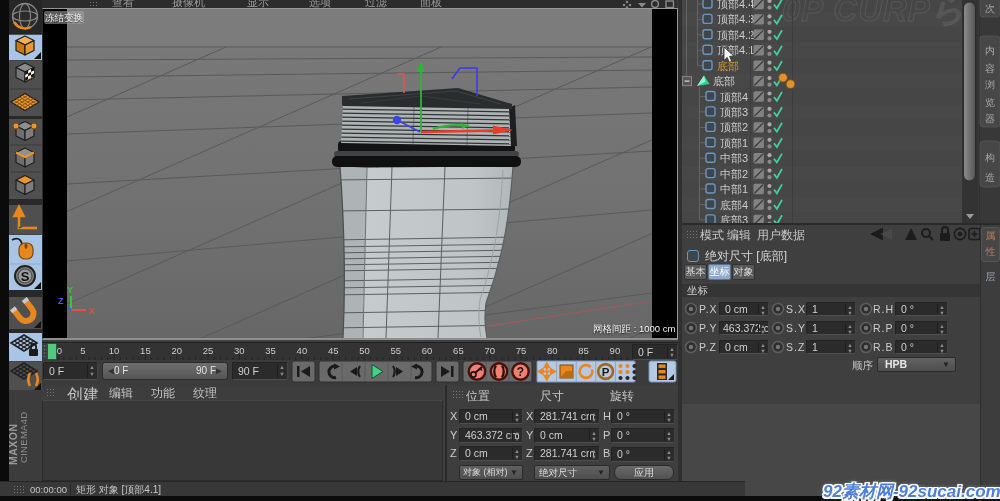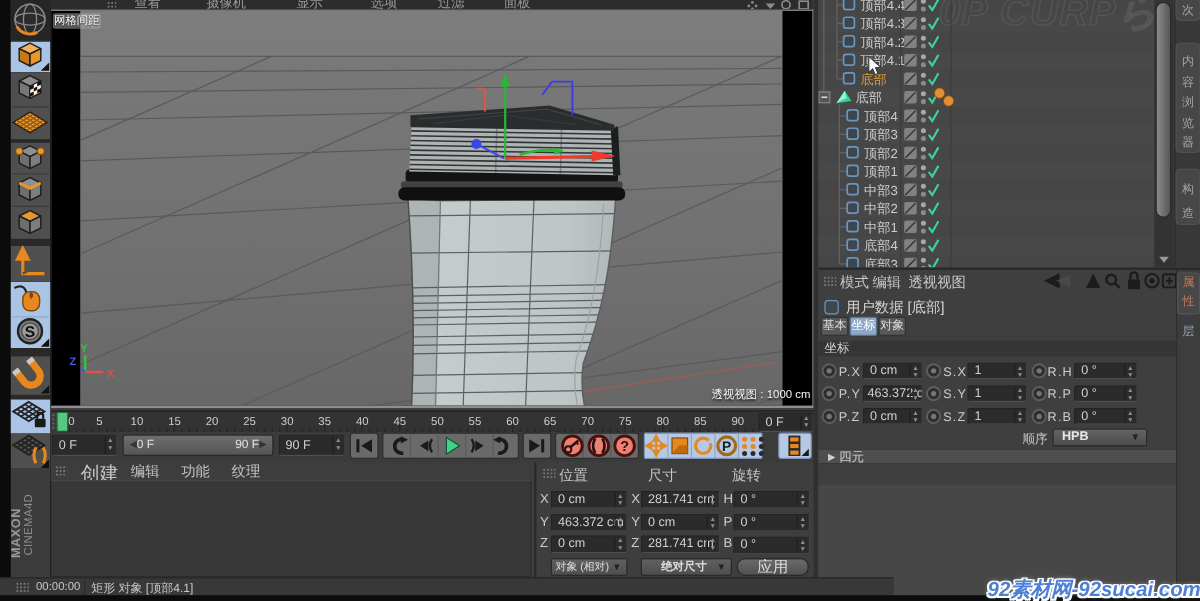--- a/index.html
+++ b/index.html
@@ -148,25 +148,25 @@
   <line x1="70" y1="310" x2="85" y2="310" stroke="#e0514a" stroke-width="2"></line>
   <line x1="70" y1="310" x2="67" y2="307" stroke="#4a55e0" stroke-width="2"></line>
   <text x="66" y="293" fill="#35c540" font-size="9" font-weight="bold">Y</text>
 
   <text x="88" y="314" fill="#e0514a" font-size="9" font-weight="bold">X</text>
  </svg>
  </div>
 
 </div>
 
-<div class="abs" style="left:44px;top:11px;width:40px;height:13px;background:rgba(165,165,165,0.55);border-radius:2px;color:#f5f5f5;font-size:9.5px;line-height:13px;text-align:center;text-shadow:0 1px 1px #333;white-space:nowrap;">网格间距</div>
+<div class="abs" style="left:44px;top:11px;width:40px;height:13px;background:rgba(165,165,165,0.55);border-radius:2px;color:#f5f5f5;font-size:9.5px;line-height:13px;text-align:center;text-shadow:0 1px 1px #333;white-space:nowrap;">冻结变换</div>
 
 <div class="abs" style="left:58px;top:296px;color:#4a55e0;font-size:9px;font-weight:bold;z-index:6;">Z</div>
 
-<div class="abs" style="left:593px;top:323px;color:#f5f5f5;font-size:9.5px;text-shadow:0 1px 2px rgba(0,0,0,.85);white-space:nowrap;z-index:6;">透视视图 : 1000 cm</div>
+<div class="abs" style="left:593px;top:323px;color:#f5f5f5;font-size:9.5px;text-shadow:0 1px 2px rgba(0,0,0,.85);white-space:nowrap;z-index:6;">网格间距 : 1000 cm</div>
 
 <div class="abs" id="ruler" style="left:42px;top:342px;width:640px;height:18px;background:#333333;border-top:1px solid #202020;overflow:hidden;">
  <svg width="640" height="18">
   <rect x="0" y="0" width="8" height="18" fill="#3a3a3a"></rect>
   <g fill="#666">
           <circle cx="2.5" cy="3" r="0.9"></circle>
           <circle cx="5.5" cy="3" r="0.9"></circle>
           <circle cx="2.5" cy="6.5" r="0.9"></circle>
           <circle cx="5.5" cy="6.5" r="0.9"></circle>
           <circle cx="2.5" cy="10" r="0.9"></circle>
@@ -425,22 +425,22 @@
  <div class="fld" style="left:87px;top:24px;width:66px;height:15px;">281.741 cm<span class="stp" style="line-height:6px;">▲<br>▼</span></div>
  <div class="fld" style="left:87px;top:43px;width:66px;height:15px;">0 cm<span class="stp" style="line-height:6px;">▲<br>▼</span></div>
  <div class="fld" style="left:87px;top:61px;width:66px;height:15px;">281.741 cm<span class="stp" style="line-height:6px;">▲<br>▼</span></div>
  <div class="abs" style="left:156px;top:25px;font-size:11px;color:#ccc;">H</div>
  <div class="abs" style="left:156px;top:44px;font-size:11px;color:#ccc;">P</div>
  <div class="abs" style="left:156px;top:62px;font-size:11px;color:#ccc;">B</div>
  <div class="fld" style="left:164px;top:24px;width:64px;height:15px;">0 °<span class="stp" style="line-height:6px;">▲<br>▼</span></div>
  <div class="fld" style="left:164px;top:43px;width:64px;height:15px;">0 °<span class="stp" style="line-height:6px;">▲<br>▼</span></div>
  <div class="fld" style="left:164px;top:62px;width:64px;height:15px;">0 °<span class="stp" style="line-height:6px;">▲<br>▼</span></div>
  <div class="abs" style="left:12px;top:80px;width:64px;height:15px;background:linear-gradient(#606060,#4e4e4e);border:1px solid #2a2a2a;border-radius:2px;color:#ddd;font-size:9px;line-height:13px;padding-left:3px;">对象 (相对)<span style="position:absolute;right:4px;top:0;color:#222;font-size:8px;">▼</span></div>
- <div class="abs" style="left:87px;top:80px;width:76px;height:15px;background:linear-gradient(#606060,#4e4e4e);border:1px solid #2a2a2a;border-radius:2px;color:#ddd;font-size:9.5px;line-height:13px;padding-left:16px;font-weight:bold;">绝对尺寸<span style="position:absolute;right:4px;top:0;color:#222;font-size:8px;">▼</span></div>
- <div class="abs" style="left:167px;top:80px;width:60px;height:15px;background:linear-gradient(#6a6a6a,#515151);border:1px solid #2a2a2a;border-radius:7px;color:#ddd;font-size:13px;line-height:13px;text-align:center;">应用</div>
+ <div class="abs" style="left:87px;top:80px;width:76px;height:15px;background:linear-gradient(#606060,#4e4e4e);border:1px solid #2a2a2a;border-radius:2px;color:#ddd;font-size:9.5px;line-height:13px;padding-left:4px;">绝对尺寸<span style="position:absolute;right:4px;top:0;color:#222;font-size:8px;">▼</span></div>
+ <div class="abs" style="left:167px;top:80px;width:60px;height:15px;background:linear-gradient(#6a6a6a,#515151);border:1px solid #2a2a2a;border-radius:7px;color:#ddd;font-size:10px;line-height:13px;text-align:center;">应用</div>
 </div>
 
 <div class="abs" style="left:678px;top:0;width:4px;height:494px;background:#303030;"></div>
 
 <div class="abs" id="om" style="left:682px;top:0;width:318px;height:223px;background:#464646;"><svg width="318" height="223" font-family="Liberation Sans">
         <rect x="0" y="11.7" width="280" height="15.4" fill="#484848"></rect>
         <rect x="0" y="42.6" width="280" height="15.4" fill="#484848"></rect>
         <rect x="0" y="73.4" width="280" height="15.4" fill="#484848"></rect>
         <rect x="0" y="104.2" width="280" height="15.4" fill="#484848"></rect>
         <rect x="0" y="135.1" width="280" height="15.4" fill="#484848"></rect>
@@ -598,37 +598,37 @@
         <text x="308" y="122" font-size="10" fill="#a5a5a5" text-anchor="middle">器</text>
         <rect x="298" y="141" width="20" height="46" rx="3" fill="#474747" stroke="#555" stroke-width="0.8"></rect>
         <text x="308" y="161" font-size="10" fill="#a5a5a5" text-anchor="middle">构</text>
         <text x="308" y="181" font-size="10" fill="#a5a5a5" text-anchor="middle">造</text>
       </svg></div>
 
 <div class="abs" id="am" style="left:682px;top:223px;width:318px;height:271px;background:#3f3f3f;border-top:2px solid #2a2a2a;">
  <div class="abs grip" style="left:4px;top:5px;width:11px;height:9px;"></div>
  <div class="abs" style="left:18px;top:2px;font-size:12px;color:#c8c8c8;">模式</div>
  <div class="abs" style="left:45px;top:2px;font-size:12px;color:#c8c8c8;">编辑</div>
- <div class="abs" style="left:75px;top:2px;font-size:12px;color:#c8c8c8;">透视视图</div>
+ <div class="abs" style="left:75px;top:2px;font-size:12px;color:#c8c8c8;">用户数据</div>
  <svg class="abs" style="left:186px;top:0px;" width="112" height="18">
   <path d="M2,9 L15,2.5 L15,15.5 Z" fill="#1c1c1c"></path>
   <path d="M12,9 L24,3.5 L24,14.5 Z" fill="#4e4e4e" opacity="0.75"></path>
   <path d="M37,15 L43,3 L49,15 Z" fill="#1c1c1c"></path>
   <circle cx="58" cy="8" r="4" fill="none" stroke="#1c1c1c" stroke-width="2"></circle>
   <line x1="61" y1="11" x2="65" y2="15" stroke="#1c1c1c" stroke-width="2"></line>
   <rect x="72" y="8" width="10" height="8" rx="1" fill="#1c1c1c"></rect>
   <path d="M74,8 L74,5 A3,3 0 0 1 80,5 L80,8" fill="none" stroke="#1c1c1c" stroke-width="2"></path>
   <circle cx="92" cy="9" r="5.6" fill="none" stroke="#1c1c1c" stroke-width="1.6"></circle>
   <circle cx="92" cy="9" r="2.2" fill="#1c1c1c"></circle>
   <rect x="101" y="3.5" width="11" height="11" rx="2" fill="none" stroke="#1c1c1c" stroke-width="1.6"></rect>
   <line x1="106.5" y1="6" x2="106.5" y2="12" stroke="#1c1c1c" stroke-width="1.6"></line>
   <line x1="103.5" y1="9" x2="109.5" y2="9" stroke="#1c1c1c" stroke-width="1.6"></line>
  </svg>
  <div class="abs" style="left:5px;top:25px;width:12px;height:12px;border:1.5px solid #6b96c0;border-radius:3px;background:#3d454d;"></div>
- <div class="abs" style="left:23px;top:23px;font-size:12px;color:#d5d5d5;">用户数据 [底部]</div>
+ <div class="abs" style="left:23px;top:23px;font-size:12px;color:#d5d5d5;">绝对尺寸 [底部]</div>
  <div class="abs" style="left:2px;top:39px;width:23px;height:16px;background:#585858;border:1px solid #333;border-radius:2px;color:#ddd;font-size:10px;line-height:14px;text-align:center;white-space:nowrap;overflow:hidden;">基本</div>
  <div class="abs" style="left:26px;top:39px;width:23px;height:16px;background:#8fa9c9;border:1px solid #5a7190;border-radius:2px;color:#fff;font-size:10px;line-height:14px;text-align:center;white-space:nowrap;overflow:hidden;">坐标</div>
  <div class="abs" style="left:50px;top:39px;width:23px;height:16px;background:#585858;border:1px solid #333;border-radius:2px;color:#ddd;font-size:10px;line-height:14px;text-align:center;white-space:nowrap;overflow:hidden;">对象</div>
  <div class="abs" style="left:0px;top:59px;width:298px;height:13px;background:#353535;color:#cfcfcf;font-size:10.5px;line-height:13px;padding-left:5px;">坐标</div>
  <svg class="abs" style="left:0;top:72px;" width="298" height="62">
   <g>
    <circle cx="9" cy="12" r="5.5" fill="#2e2e2e" stroke="#5e5e5e" stroke-width="1.6"></circle>
           <circle cx="9" cy="12" r="2.2" fill="#757575"></circle>
    <circle cx="9" cy="31" r="5.5" fill="#2e2e2e" stroke="#5e5e5e" stroke-width="1.6"></circle>
           <circle cx="9" cy="31" r="2.2" fill="#757575"></circle>
@@ -663,21 +663,20 @@
  <div class="fld" style="left:37px;top:96px;width:50px;height:14px;padding-left:3px;">463.372 c<span class="stp" style="line-height:6px;">▲<br>▼</span></div>
  <div class="fld" style="left:37px;top:115px;width:50px;height:14px;">0 cm<span class="stp" style="line-height:6px;">▲<br>▼</span></div>
  <div class="fld" style="left:124px;top:77px;width:50px;height:14px;">1<span class="stp" style="line-height:6px;">▲<br>▼</span></div>
  <div class="fld" style="left:124px;top:96px;width:50px;height:14px;">1<span class="stp" style="line-height:6px;">▲<br>▼</span></div>
  <div class="fld" style="left:124px;top:115px;width:50px;height:14px;">1<span class="stp" style="line-height:6px;">▲<br>▼</span></div>
  <div class="fld" style="left:213px;top:77px;width:53px;height:14px;">0 °<span class="stp" style="line-height:6px;">▲<br>▼</span></div>
  <div class="fld" style="left:213px;top:96px;width:53px;height:14px;">0 °<span class="stp" style="line-height:6px;">▲<br>▼</span></div>
  <div class="fld" style="left:213px;top:115px;width:53px;height:14px;">0 °<span class="stp" style="line-height:6px;">▲<br>▼</span></div>
  <div class="abs" style="left:170px;top:134px;font-size:10.5px;color:#c8c8c8;">顺序</div>
  <div class="abs" style="left:195px;top:132px;width:79px;height:15px;background:linear-gradient(#636363,#4d4d4d);border:1px solid #2a2a2a;border-radius:2px;color:#e8e8e8;font-size:10.5px;line-height:13px;padding-left:7px;font-weight:bold;">HPB<span style="position:absolute;right:5px;top:0;color:#222;font-size:8px;">▼</span></div>
- <div class="abs" style="left:0px;top:149px;width:298px;height:13px;background:#4e4e4e;border-top:1px solid #3a3a3a;border-bottom:1px solid #333;color:#cfcfcf;font-size:10.5px;line-height:12px;padding-left:8px;"><span style="font-size:8px;position:relative;top:-1px;">▶</span> 四元</div>
  <div class="abs" style="left:0;top:179px;width:298px;height:92px;background:#474747;"></div>
       <div class="abs" style="left:298px;top:0;width:20px;height:271px;background:#3d3d3d;border-left:1px solid #2e2e2e;"></div>
  <div class="abs" style="left:299px;top:2px;width:19px;height:35px;background:#474747;border:1px solid #555;border-radius:3px;color:#c8795a;font-size:10px;text-align:center;line-height:16px;">属<br>性</div>
  <div class="abs" style="left:299px;top:43px;width:19px;height:20px;color:#9aa7b5;font-size:10px;text-align:center;line-height:18px;">层</div>
 </div>
 
 <div class="abs" id="ltb" style="left:0;top:0;width:42px;height:482px;background:#111;"><svg width="42" height="482" font-family="Liberation Sans">
         <rect x="0" y="0" width="42" height="482" fill="#0b0b0b"></rect>
         <rect x="9" y="0" width="33" height="390" fill="#4f4f4f"></rect>
         <rect x="9" y="390" width="33" height="92" fill="#3c3c3c"></rect>

